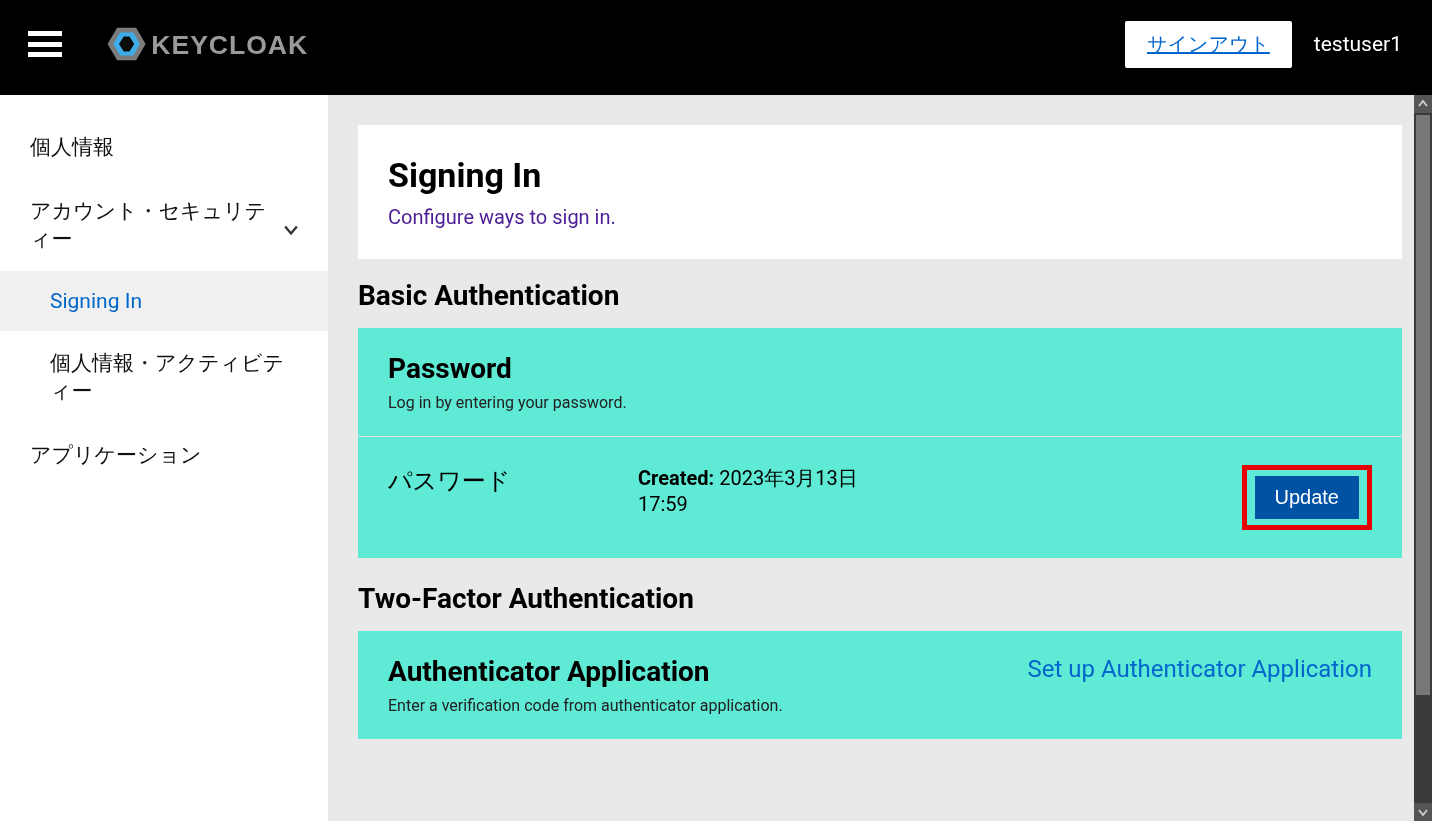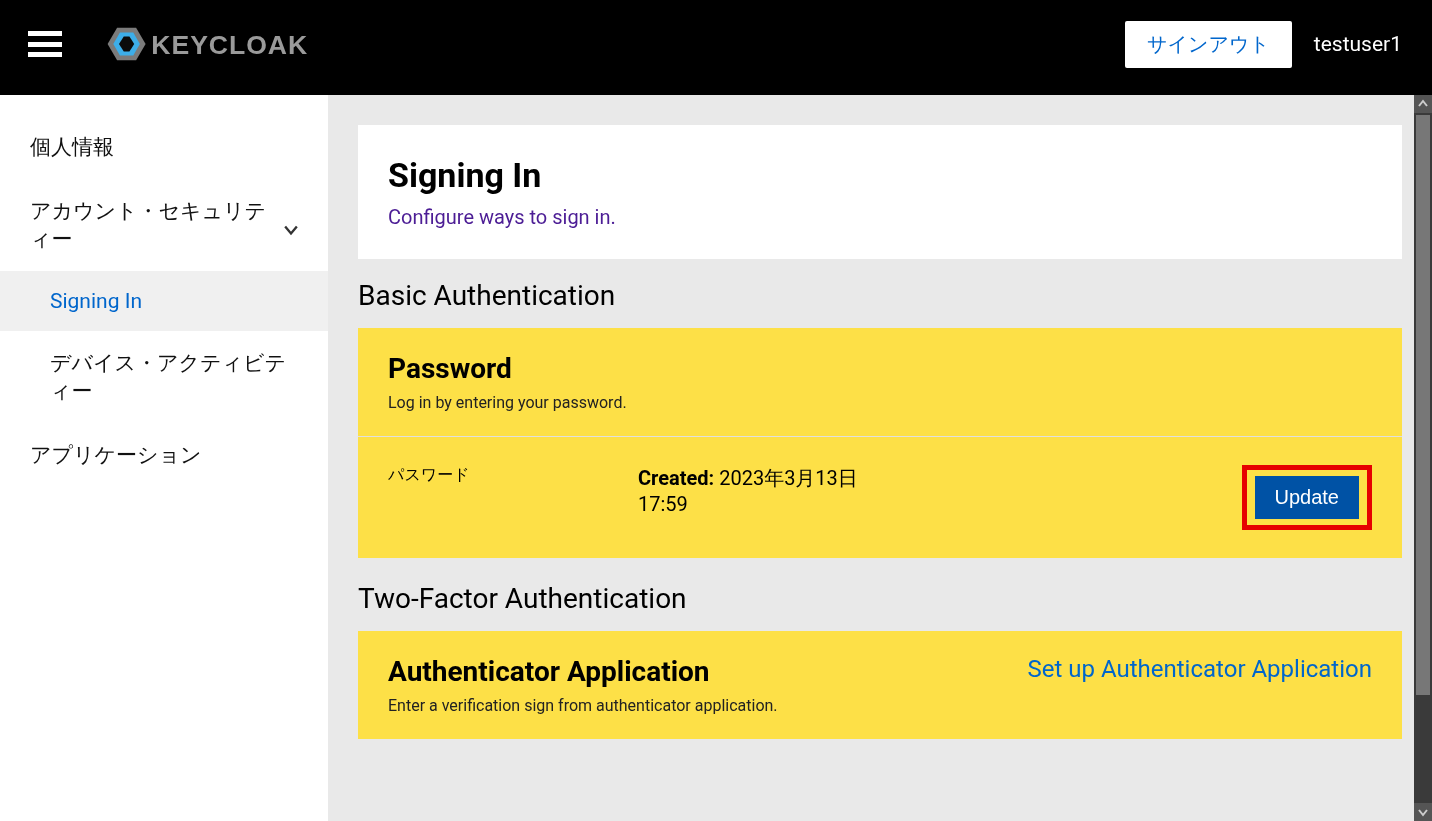--- a/index.html
+++ b/index.html
@@ -10,21 +10,21 @@
     height: 95px; background: #000; display: flex; align-items: center;
     padding: 0 30px 7px 28px; color: #fff;
   }
   .hamburger { width: 34px; height: 26px; display: flex; flex-direction: column; justify-content: space-between; cursor: pointer; margin-right: 38px; }
   .hamburger span { display: block; height: 5px; background: #fff; }
   .logo { display: flex; align-items: center; }
   .logo svg { height: 38px; }
   .topbar-spacer { flex: 1; }
   .signout-btn {
     background: #fff; color: #0066cc; font-size: 20px; padding: 10px 22px;
-    border: none; border-radius: 2px; cursor: pointer; margin-right: 22px; font-weight: 400;
+    border: none; border-radius: 2px; cursor: pointer; margin-right: 22px; font-weight: 400; text-decoration: underline;
   }
   .username { color: #fff; font-size: 21px; }
 
   .body-wrap { display: flex; height: calc(821px - 95px); position: relative; }
 
   .sidebar {
     width: 328px; background: #fff; height: 100%; overflow: hidden; flex: none;
     padding-top: 20px; font-size: 21px; color: #111;
   }
   .side-item { padding: 18px 30px; cursor: pointer; display: flex; align-items: center; justify-content: space-between;}
@@ -34,28 +34,28 @@
 
   .main {
     flex: 1; background: #e9e9e9; overflow-y: auto; padding: 30px;
     position: relative; width: calc(1432px - 364px - 20px);
   }
 
   .panel { background: #fff; padding: 30px; margin-bottom: 20px; }
   .panel h1 { font-size: 34px; font-weight: 700; margin-bottom: 10px; color: #000; }
   .panel .subtitle { font-size: 20px; color: #4c1d95; }
 
-  .section-title { font-size: 28px; font-weight: 400; margin: 10px 0 12px 0; color: #000; padding: 0 0 4px 0;}
-  .card { background: #fde047; }
+  .section-title { font-size: 28px; font-weight: 700; margin: 10px 0 12px 0; color: #000; padding: 0 0 4px 0;}
+  .card { background: #5eead4; }
   .card-head { padding: 24px 30px; border-bottom: 1px solid #e0e0e0;}
   .card-head.noborder { border-bottom: none; }
   .card-head h2 { font-size: 28px; font-weight: 700; margin-bottom: 8px;}
   .card-head .desc { font-size: 16px; color: #222; }
   .card-row { padding: 28px 30px; display: flex; align-items: flex-start; }
-  .col1 { width: 250px; font-size: 16px; font-family: Liberation Mono, monospace; }
+  .col1 { width: 250px; font-size: 24px; font-family: Liberation Mono, monospace; }
   .col2 { width: 260px; font-size: 20px; }
   .col2 b { font-weight: 700; }
   .col3 { margin-left: auto; border-radius: 10px; }
   .highlight-wrap { border: 5px solid #e60000; padding: 6px 8px; display: inline-block; }
   .update-btn { background: #0052a5; color: #fff; border: none; font-size: 20px; padding: 10px 20px; cursor: pointer; }
   .setup-link { color: #0066cc; font-size: 24px; text-decoration: none; cursor: pointer; }
   .two-col-head { display: flex; align-items: flex-start; justify-content: space-between; }
   .two-col-head .left { max-width: 540px; }
 
   .vscroll {
@@ -104,21 +104,21 @@
       <span class="chev">
         <svg viewBox="0 0 12 12" width="14" height="14">
             <path d="M1 3 L6 9 L11 3" fill="none" stroke="#333" stroke-width="2"></path>
           </svg>
       </span>
     </div>
     <div class="side-item side-sub active">
       <span>Signing In</span>
     </div>
     <div class="side-item side-sub">
-      <span>デバイス・アクティビティー</span>
+      <span>個人情報・アクティビティー</span>
     </div>
     <div class="side-item">
       <span>アプリケーション</span>
     </div>
   </nav>
 
   <main class="main">
 
     <div class="panel">
       <h1>Signing In</h1>
@@ -145,21 +145,21 @@
         </div>
       </div>
     </div>
 
     <div class="section-title" style="margin-top:24px">Two-Factor Authentication</div>
 
     <div class="card">
       <div class="card-head noborder two-col-head">
         <div class="left">
           <h2>Authenticator Application</h2>
-          <div class="desc">Enter a verification sign from authenticator application.</div>
+          <div class="desc">Enter a verification code from authenticator application.</div>
         </div>
         <a class="setup-link">Set up Authenticator Application</a>
       </div>
     </div>
 
   </main>
 </div>
 
 <div class="vscroll">
   <div class="arrow-up">

